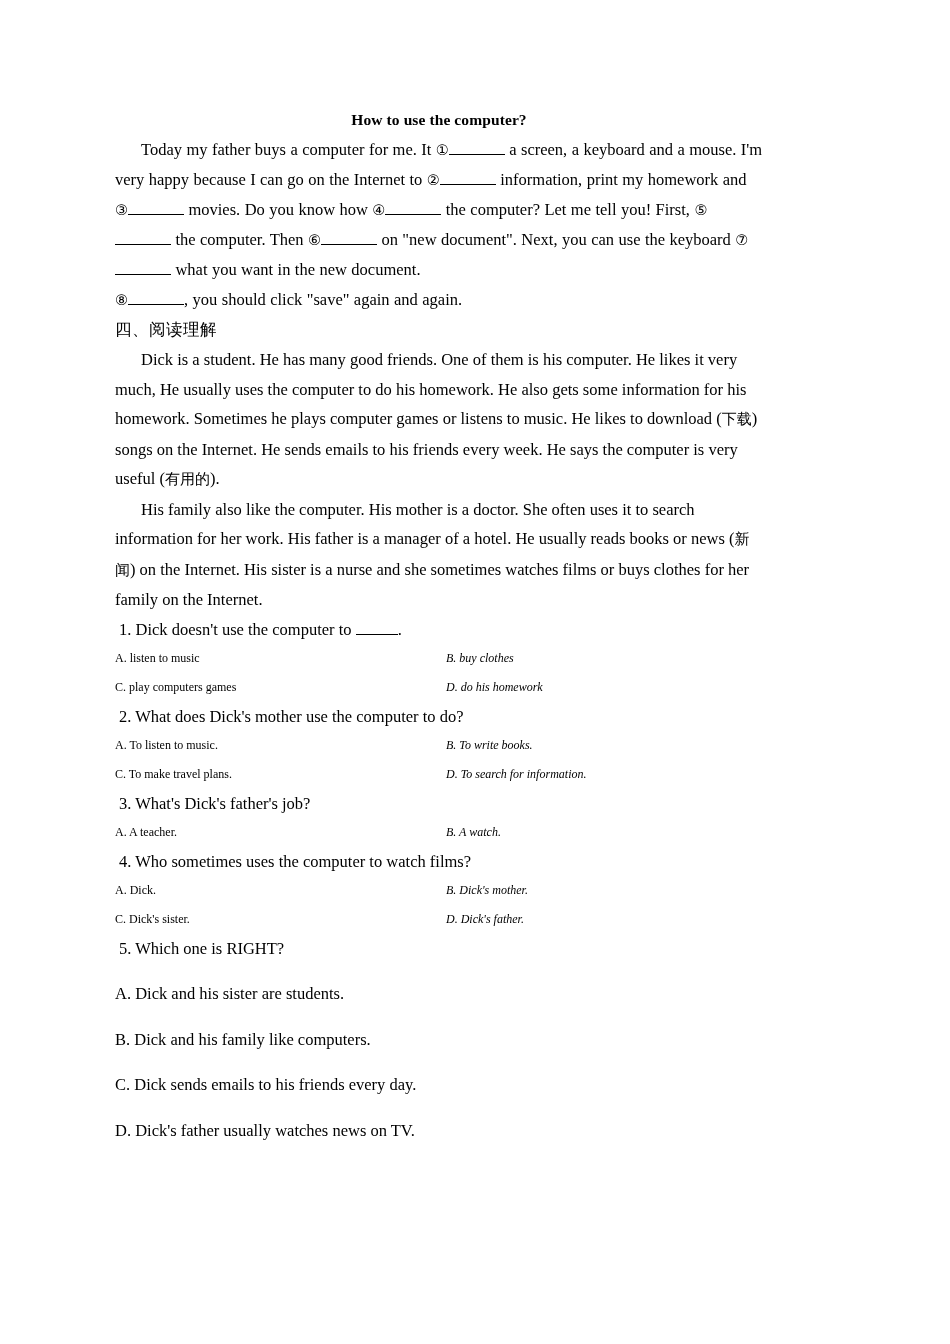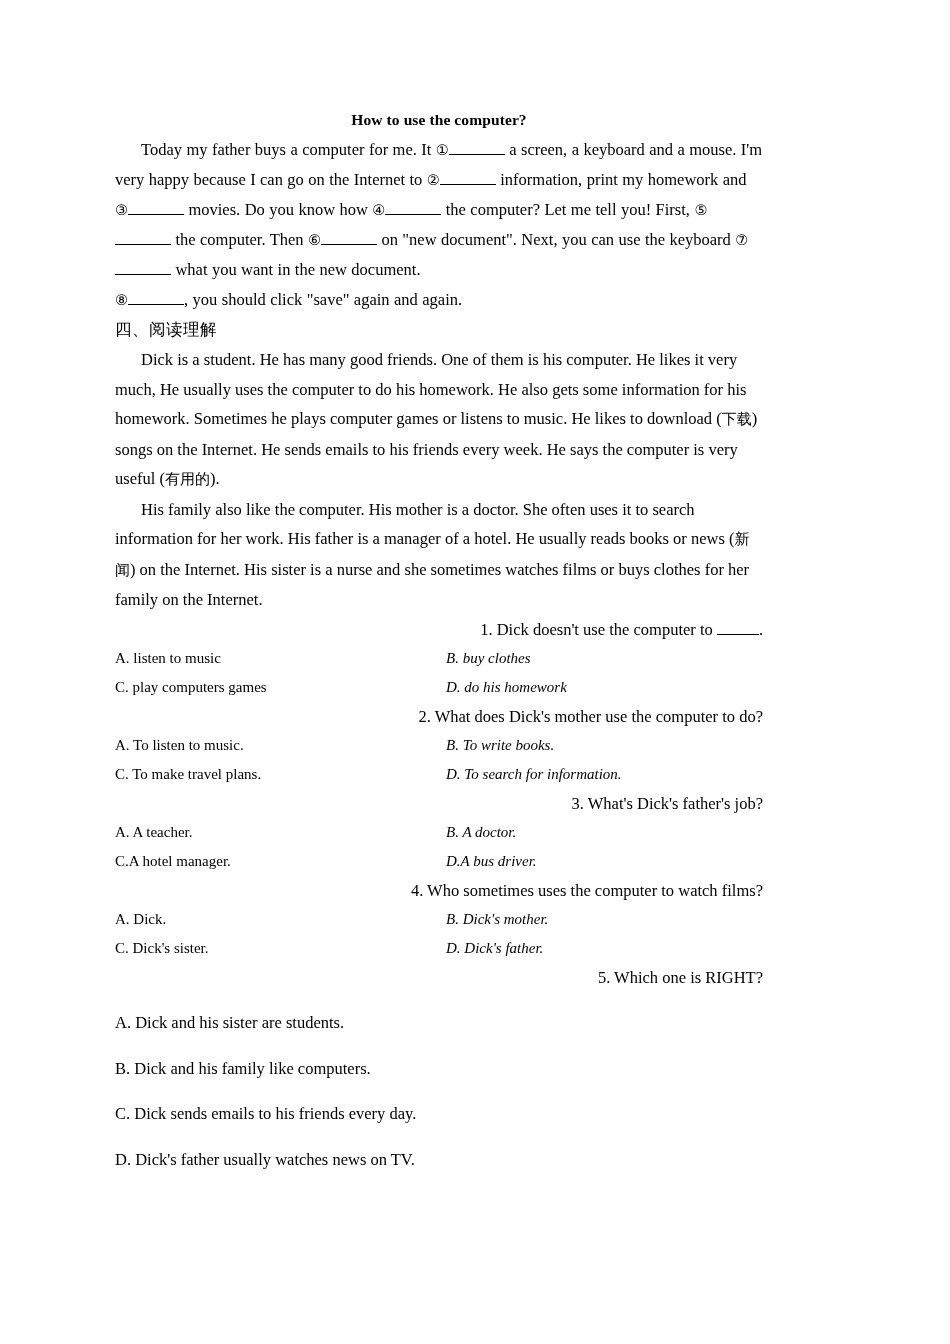--- a/index.html
+++ b/index.html
@@ -65,25 +65,24 @@
     text-align: left;
   }
   .q-block {
     margin: 0;
   }
   .q-stem {
     font-size: 16.5px;
     line-height: 29px;
     margin: 0;
     padding-left: 4px;
-    text-align: right;
   }
   .opt-row {
     display: flex;
-    font-size: 15px;
+    font-size: 12px;
     line-height: 29px;
   }
   .opt-row .col {
     flex: 0 0 auto;
   }
   .opt-row .col-a {
     width: 331px;
   }
   .opt-row .col-b {
     width: 380px;
@@ -142,25 +141,21 @@
         </div>
         <div class="opt-row">
           <span class="col col-a">C. To make travel plans.</span>
           <span class="col col-b">D. To search for information.</span>
         </div>
       </div>
       <div class="q-block">
         <p class="q-stem">3. What's Dick's father's job?</p>
         <div class="opt-row">
           <span class="col col-a">A. A teacher.</span>
-          <span class="col col-b">B. A doctor.</span>
-        </div>
-        <div class="opt-row">
-          <span class="col col-a">C.A hotel manager.</span>
-          <span class="col col-b">D.A bus driver.</span>
+          <span class="col col-b">B. A watch.</span>
         </div>
       </div>
       <div class="q-block">
         <p class="q-stem">4. Who sometimes uses the computer to watch films?</p>
         <div class="opt-row">
           <span class="col col-a">A. Dick.</span>
           <span class="col col-b">B. Dick's mother.</span>
         </div>
         <div class="opt-row">
           <span class="col col-a">C. Dick's sister.</span>

